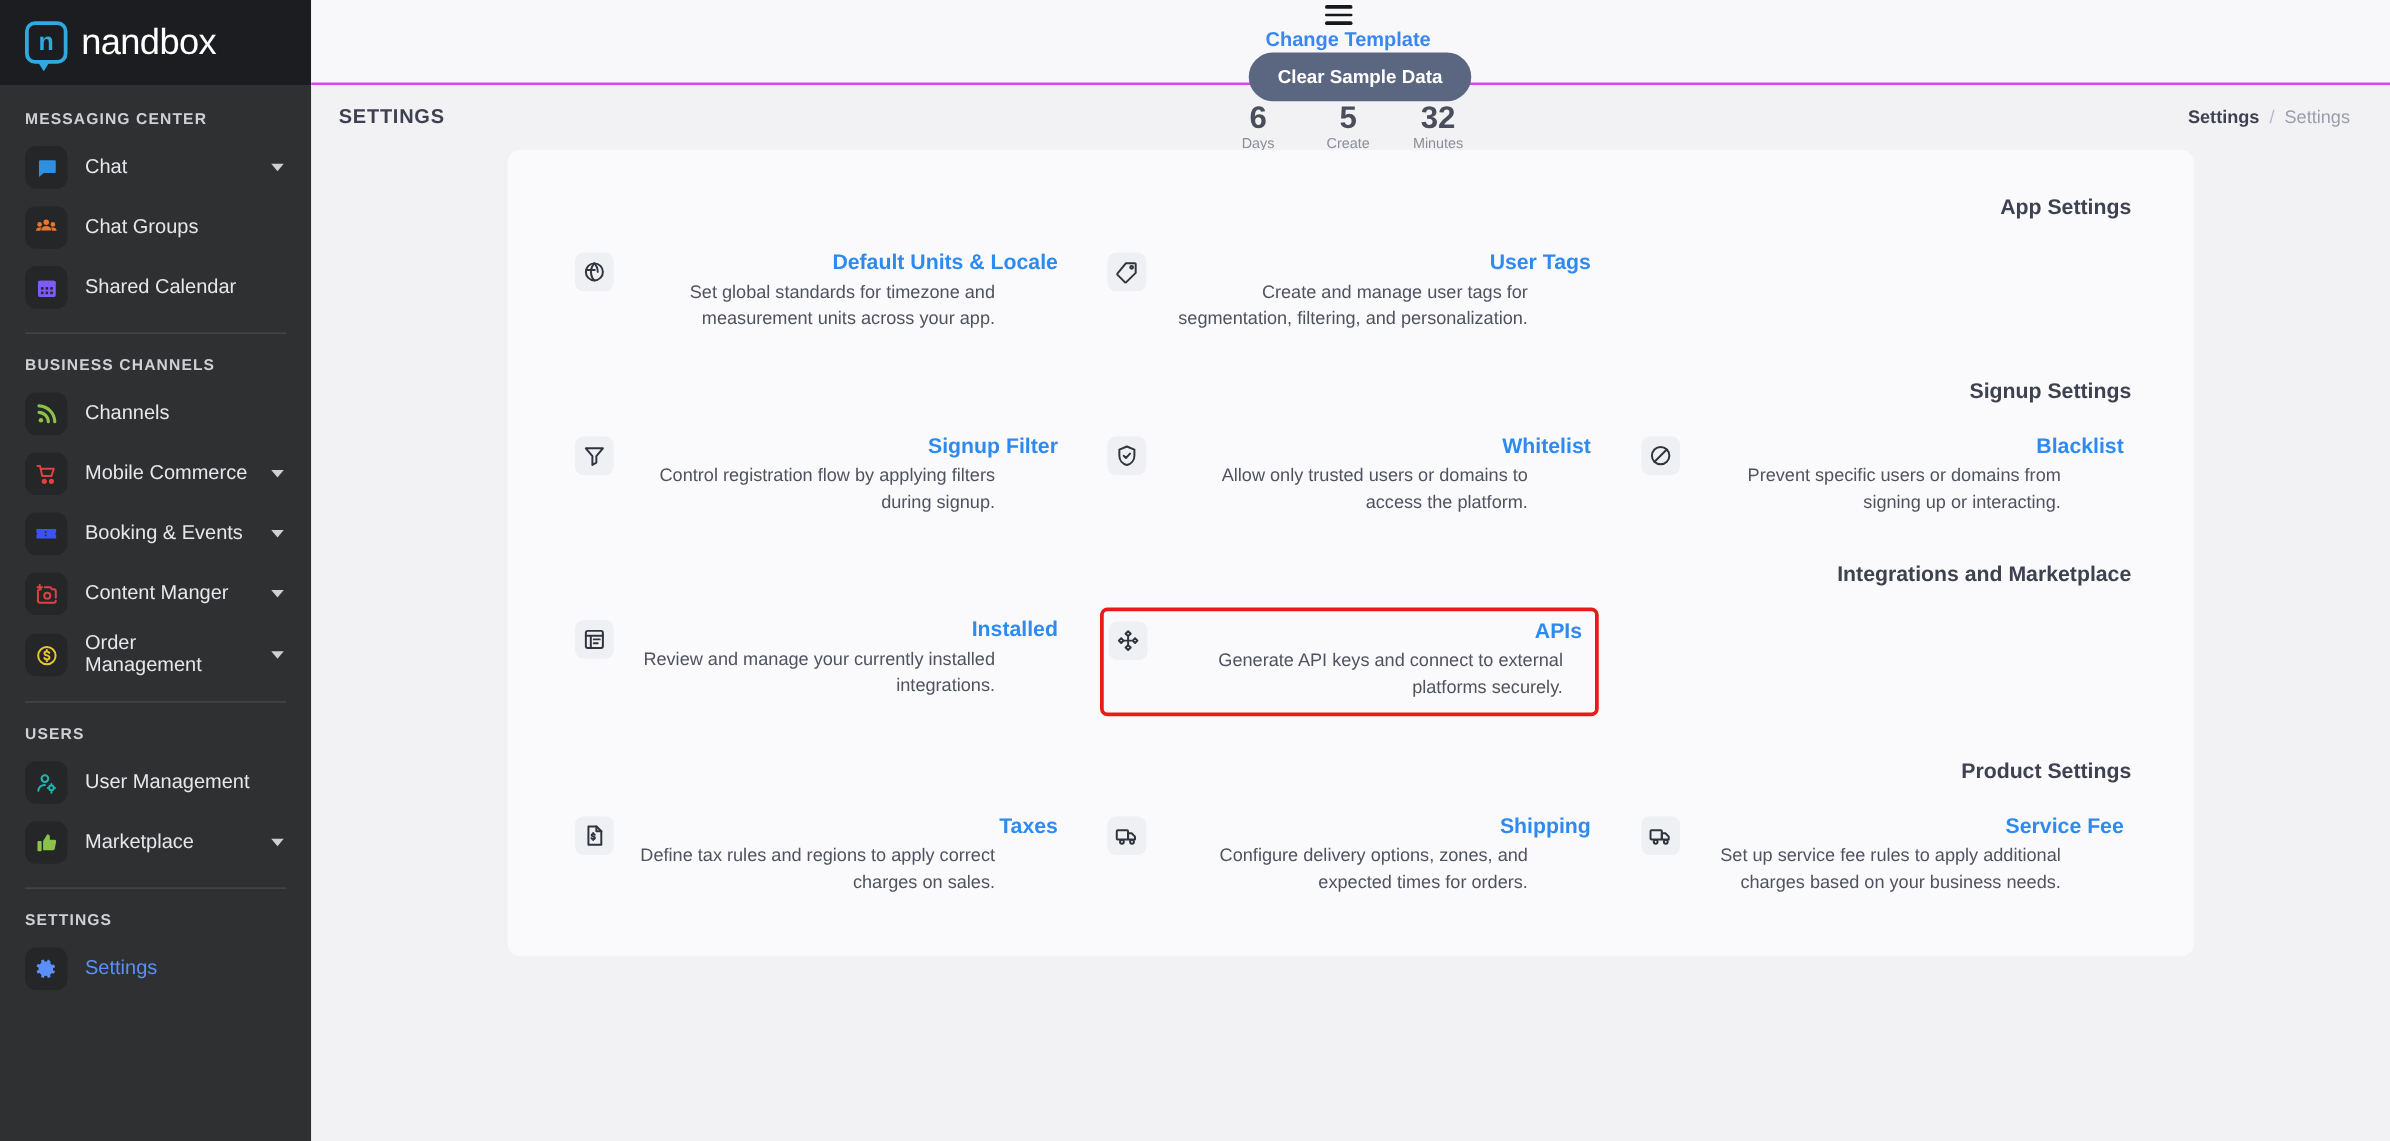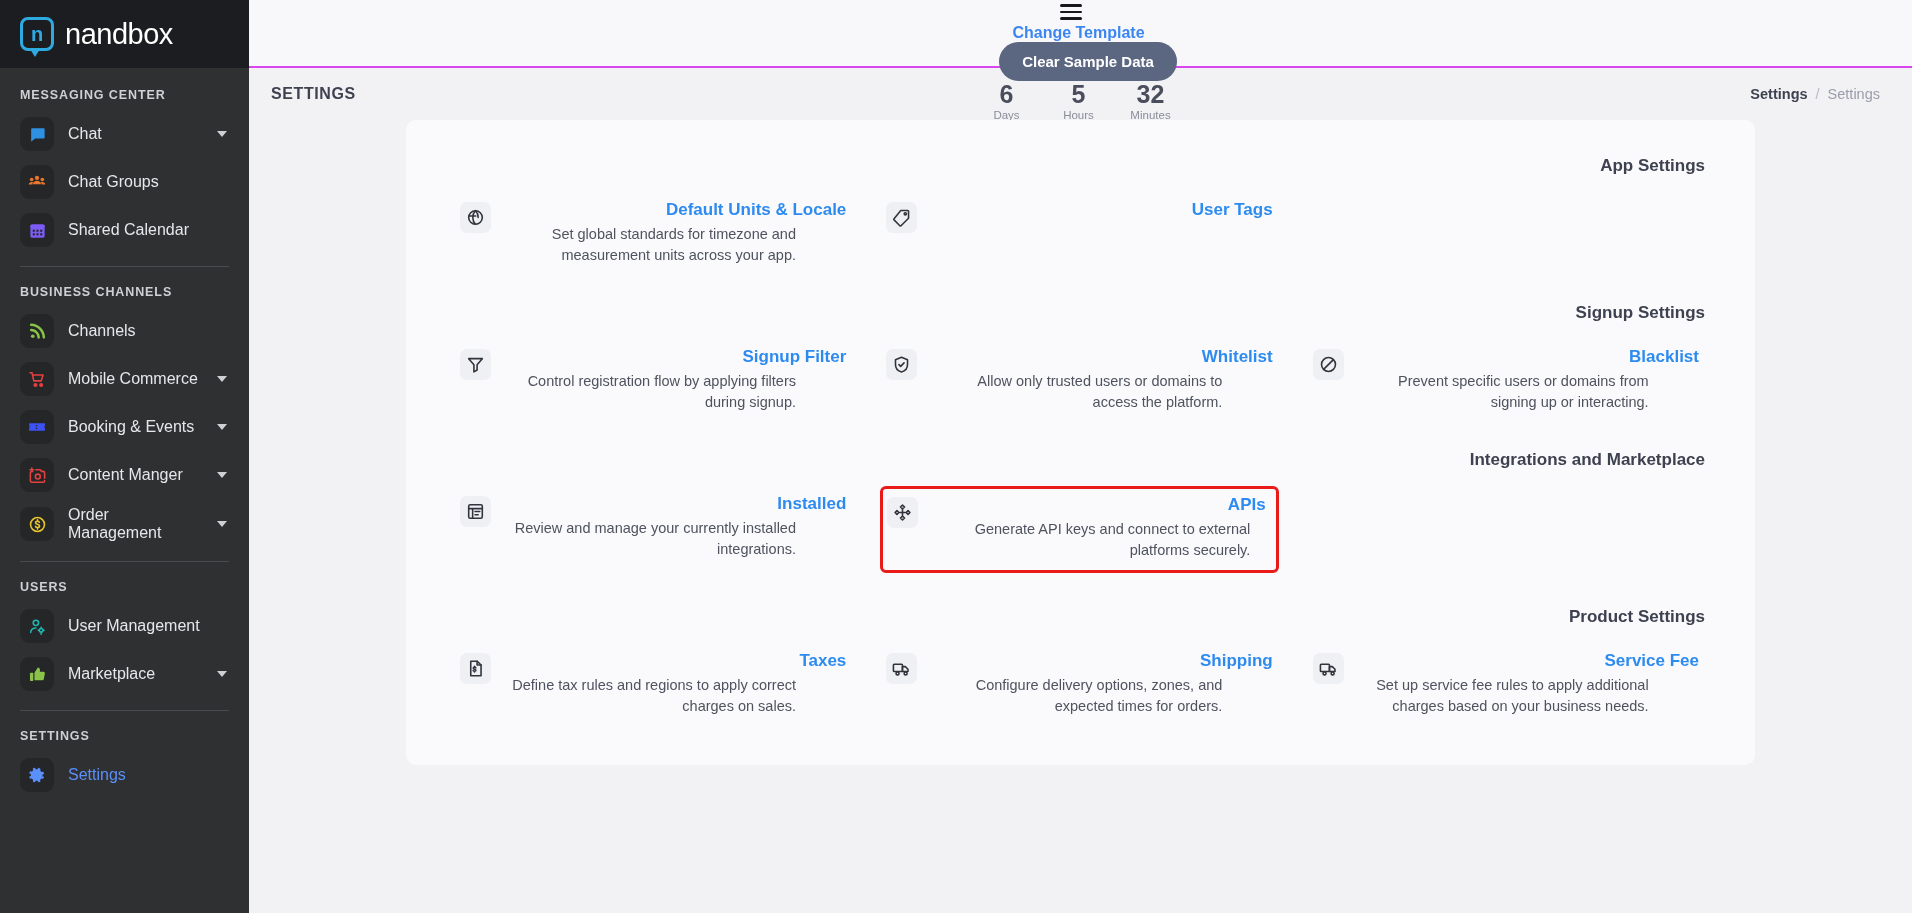--- a/index.html
+++ b/index.html
@@ -286,21 +286,21 @@
       <div class="link-blue">Change Template</div>
       <button class="pill pill-slate">Clear Sample Data</button>
 
       <div class="countdown" id="countdown">
           <div class="cd-cell">
             <div class="cd-num">6</div>
             <div class="cd-lbl">Days</div>
           </div>
           <div class="cd-cell">
             <div class="cd-num">5</div>
-            <div class="cd-lbl">Hours</div>
+            <div class="cd-lbl">Create</div>
           </div>
           <div class="cd-cell">
             <div class="cd-num">32</div>
             <div class="cd-lbl">Minutes</div>
           </div>
         </div>
 
       <button class="pill pill-blue">Build It For Me</button>
       <button class="pill pill-green">Upgrade</button>
 
@@ -383,20 +383,21 @@
             </div>
             <div class="item">
               <div class="it-ico">
                 <svg viewBox="0 0 24 24" width="19" height="19" fill="none" stroke="currentColor" stroke-width="2" stroke-linecap="round" stroke-linejoin="round">
                   <path d="M11.1 3.2H20a.9.9 0 0 1 .9.9v8.9L11.4 22.4a1.1 1.1 0 0 1-1.5 0L2.6 15a1.1 1.1 0 0 1 0-1.5z"></path>
                   <circle cx="16.8" cy="7.4" r="1.4"></circle>
                 </svg>
               </div>
               <div class="it-body">
                 <div class="it-title">User Tags</div>
+                <div class="it-desc">Create and manage user tags for segmentation, filtering, and personalization.</div>
               </div>
             </div>
             <div></div>
           </div>
           <div class="sec-title">Signup Settings</div>
           <div class="grid">
             <div class="item">
               <div class="it-ico">
                 <svg viewBox="0 0 24 24" width="19" height="19" fill="none" stroke="currentColor" stroke-width="2" stroke-linecap="round" stroke-linejoin="round">
                   <path d="M3.4 4.6h17.2l-6.6 7.8v6.6l-4 2.4v-9z"></path>

